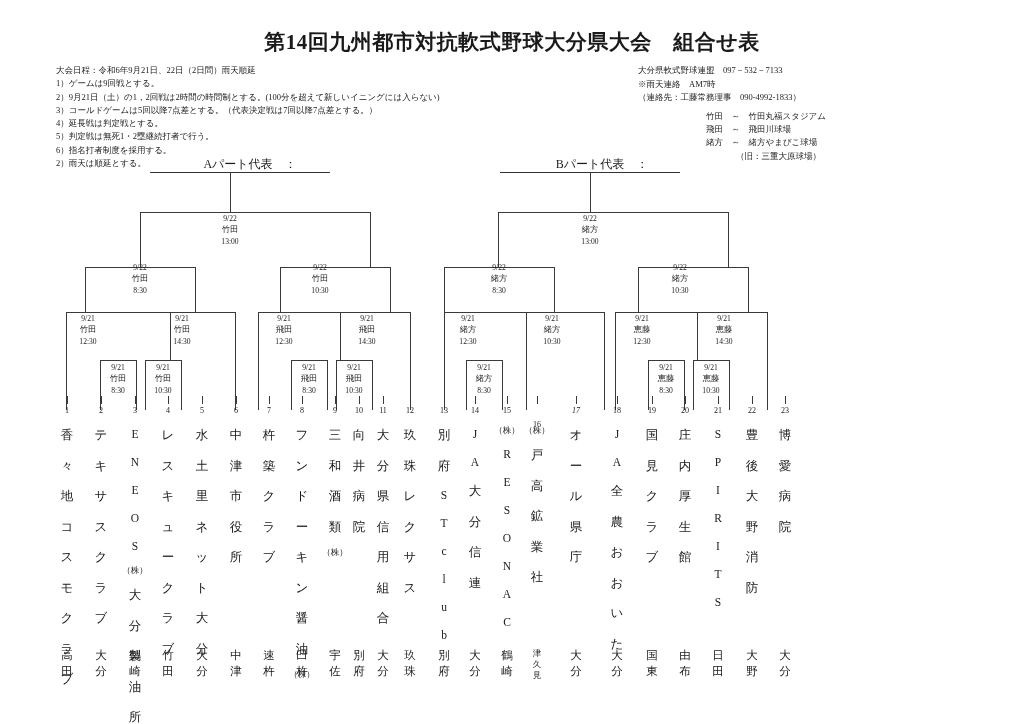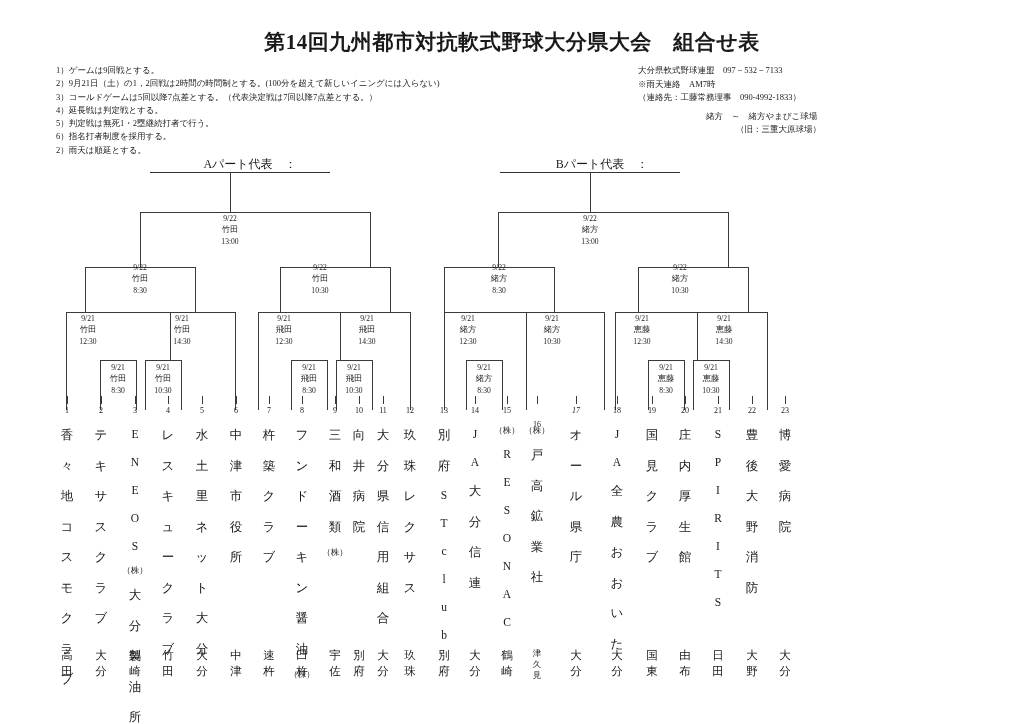--- a/index.html
+++ b/index.html
@@ -96,36 +96,39 @@
   .city span.sm3{font-size:8.5px;line-height:11px;}
 </style>
 </head>
 <body>
 
 <div class="page">
 
   <div class="title">第14回九州都市対抗軟式野球大分県大会　組合せ表</div>
 
   <div class="rules">
+    <div>大会日程：令和6年9月21日、22日（2日間）雨天順延</div>
     <div>1）ゲームは9回戦とする。</div>
     <div>2）9月21日（土）の1，2回戦は2時間の時間制とする。(100分を超えて新しいイニングには入らない)</div>
     <div>3）コールドゲームは5回以降7点差とする。（代表決定戦は7回以降7点差とする。）</div>
     <div>4）延長戦は判定戦とする。</div>
     <div>5）判定戦は無死1・2塁継続打者で行う。</div>
     <div>6）指名打者制度を採用する。</div>
     <div>2）雨天は順延とする。</div>
   </div>
 
   <div class="contact">
     <div>大分県軟式野球連盟　097－532－7133</div>
     <div>※雨天連絡　AM7時</div>
     <div>（連絡先：工藤常務理事　090-4992-1833）</div>
   </div>
 
   <div class="venues">
+    <div>竹田　～　竹田丸福スタジアム</div>
+    <div>飛田　～　飛田川球場</div>
     <div>緒方　～　緒方やまびこ球場</div>
     <div class="vnote">（旧：三重大原球場）</div>
   </div>
 
   <div class="part-label" style="left:160px;top:156px;width:180px;">Aパート代表　：</div>
   <div class="part-rule" style="left:150px;top:172px;width:180px;"></div>
 
   <div class="part-label" style="left:512px;top:156px;width:180px;text-align:center;">Bパート代表　：</div>
   <div class="part-rule" style="left:500px;top:172px;width:180px;"></div>
 

